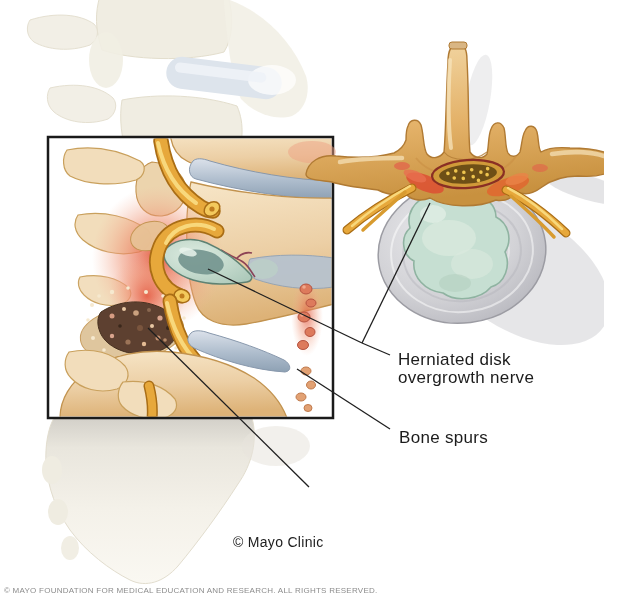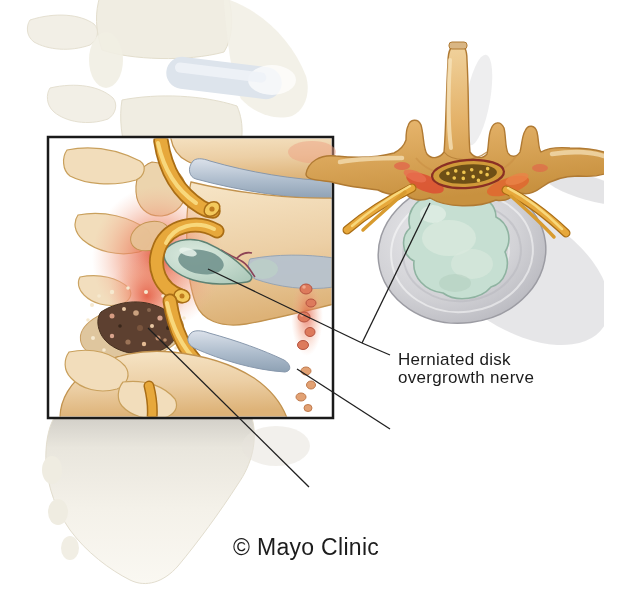--- a/index.html
+++ b/index.html
@@ -12,21 +12,21 @@
   .art{position:absolute;left:0;top:0;}
   .label{
     position:absolute;
     color:var(--ink,#1c1c1c);
     font-size:17px;line-height:17.5px;letter-spacing:0.3px;
     white-space:nowrap;
   }
   .attribution{
     position:absolute;
     color:var(--ink,#1c1c1c);
-    font-size:23px;letter-spacing:0.3px;white-space:nowrap;
+    font-size:14px;letter-spacing:0.3px;white-space:nowrap;
   }
   .footer{
     position:absolute;
     color:var(--footerInk,#8c8c8c);
     font-size:8px;letter-spacing:0.25px;white-space:nowrap;
   }
 </style>
 </head>
 <body>
 
@@ -295,15 +295,17 @@
     <line x1="362" y1="343" x2="390" y2="355"></line>
     <line x1="297" y1="369" x2="390" y2="429"></line>
     <line x1="148" y1="328" x2="309" y2="487"></line>
   </g>
 </svg>
 
 <div class="label" style="left:398px;top:351px">
   <div>Herniated disk</div>
   <div>overgrowth nerve</div>
 </div>
+<div class="label" style="left:399px;top:429px">Bone spurs</div>
 <div class="attribution" style="left:233px;top:534px">© Mayo Clinic</div>
+<div class="footer" style="left:4px;top:586px">© MAYO FOUNDATION FOR MEDICAL EDUCATION AND RESEARCH. ALL RIGHTS RESERVED.</div>
 
 </div>
 
 </body></html>

